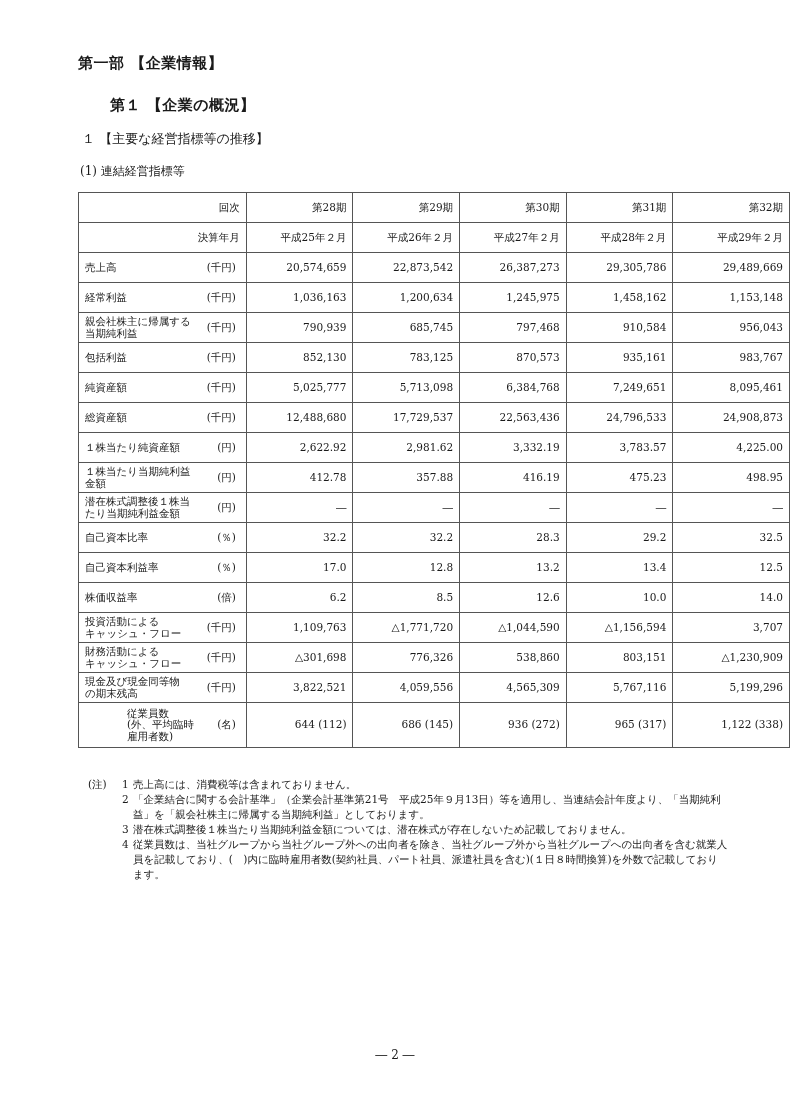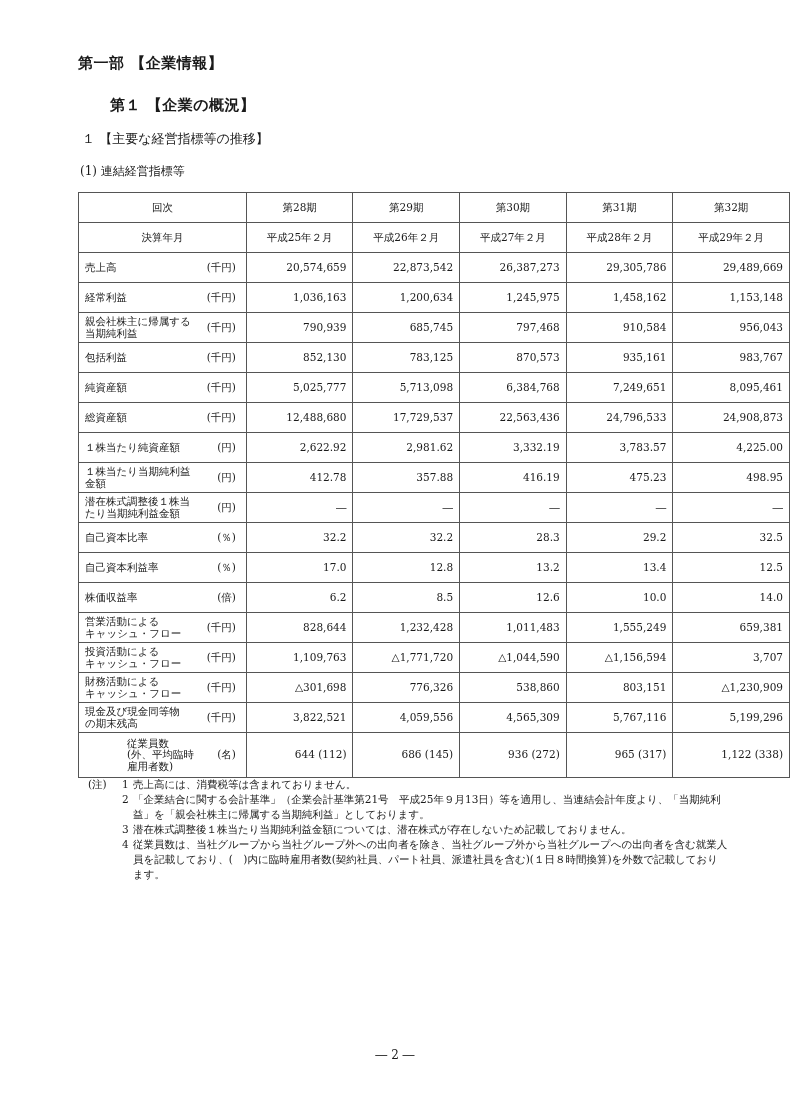--- a/index.html
+++ b/index.html
@@ -35,21 +35,21 @@
   table.fin td {
     border: 1px solid #555;
     padding: 0 6px;
     height: 29px;
     vertical-align: middle;
     white-space: nowrap;
     line-height: 1.1;
   }
   table.fin col.c-label { width: 186px; }
   table.fin col.c-num { width: 86px; }
-  td.hdr { text-align: center; }
+  td.hdr { text-align: right; }
   td.num { text-align: right; }
   td.label-cell { position: relative; padding-right: 6px; margin-left: 40px; }
   .lbl { display: inline-block; white-space: pre-line; vertical-align: middle; }
   .unit { position: absolute; right: 10px; top: 50%; transform: translateY(-50%); }
   .multi { white-space: pre-line; text-align: right; }
   tr.tall td { height: 44px; padding-left: 48px; }
 
   .notes {
     position: absolute; left: 88px; top: 777px; width: 640px;
     font-size: 10.5px; line-height: 15px;
@@ -189,29 +189,20 @@
       </tr>
       <tr>
         <td class="label-cell"><span class="lbl">株価収益率</span><span class="unit">(倍)</span></td>
         <td class="num">6.2</td>
         <td class="num">8.5</td>
         <td class="num">12.6</td>
         <td class="num">10.0</td>
         <td class="num">14.0</td>
       </tr>
       <tr>
-        <td class="label-cell"><span class="lbl">営業活動による
-キャッシュ・フロー</span><span class="unit">(千円)</span></td>
-        <td class="num">828,644</td>
-        <td class="num">1,232,428</td>
-        <td class="num">1,011,483</td>
-        <td class="num">1,555,249</td>
-        <td class="num">659,381</td>
-      </tr>
-      <tr>
         <td class="label-cell"><span class="lbl">投資活動による
 キャッシュ・フロー</span><span class="unit">(千円)</span></td>
         <td class="num">1,109,763</td>
         <td class="num">△1,771,720</td>
         <td class="num">△1,044,590</td>
         <td class="num">△1,156,594</td>
         <td class="num">3,707</td>
       </tr>
       <tr>
         <td class="label-cell"><span class="lbl">財務活動による

